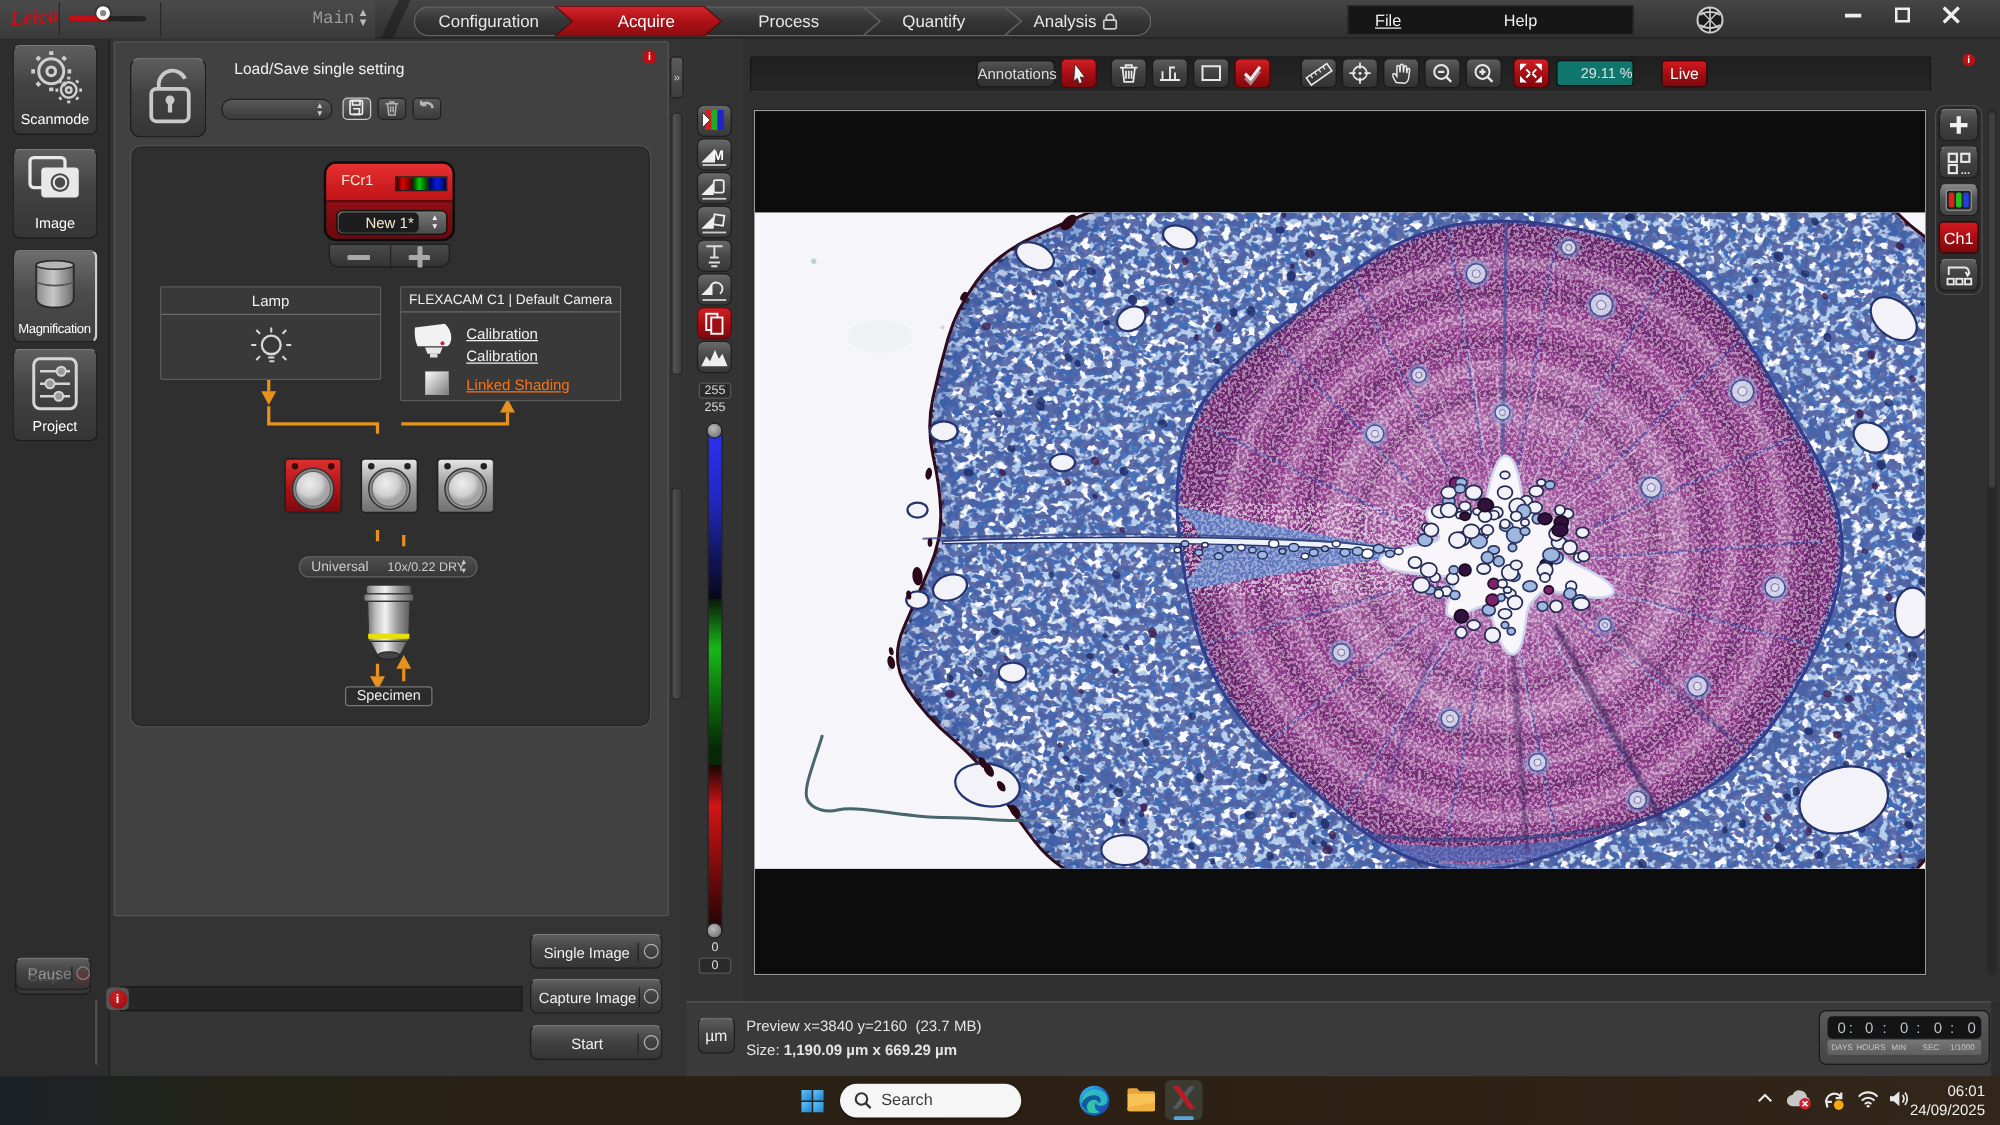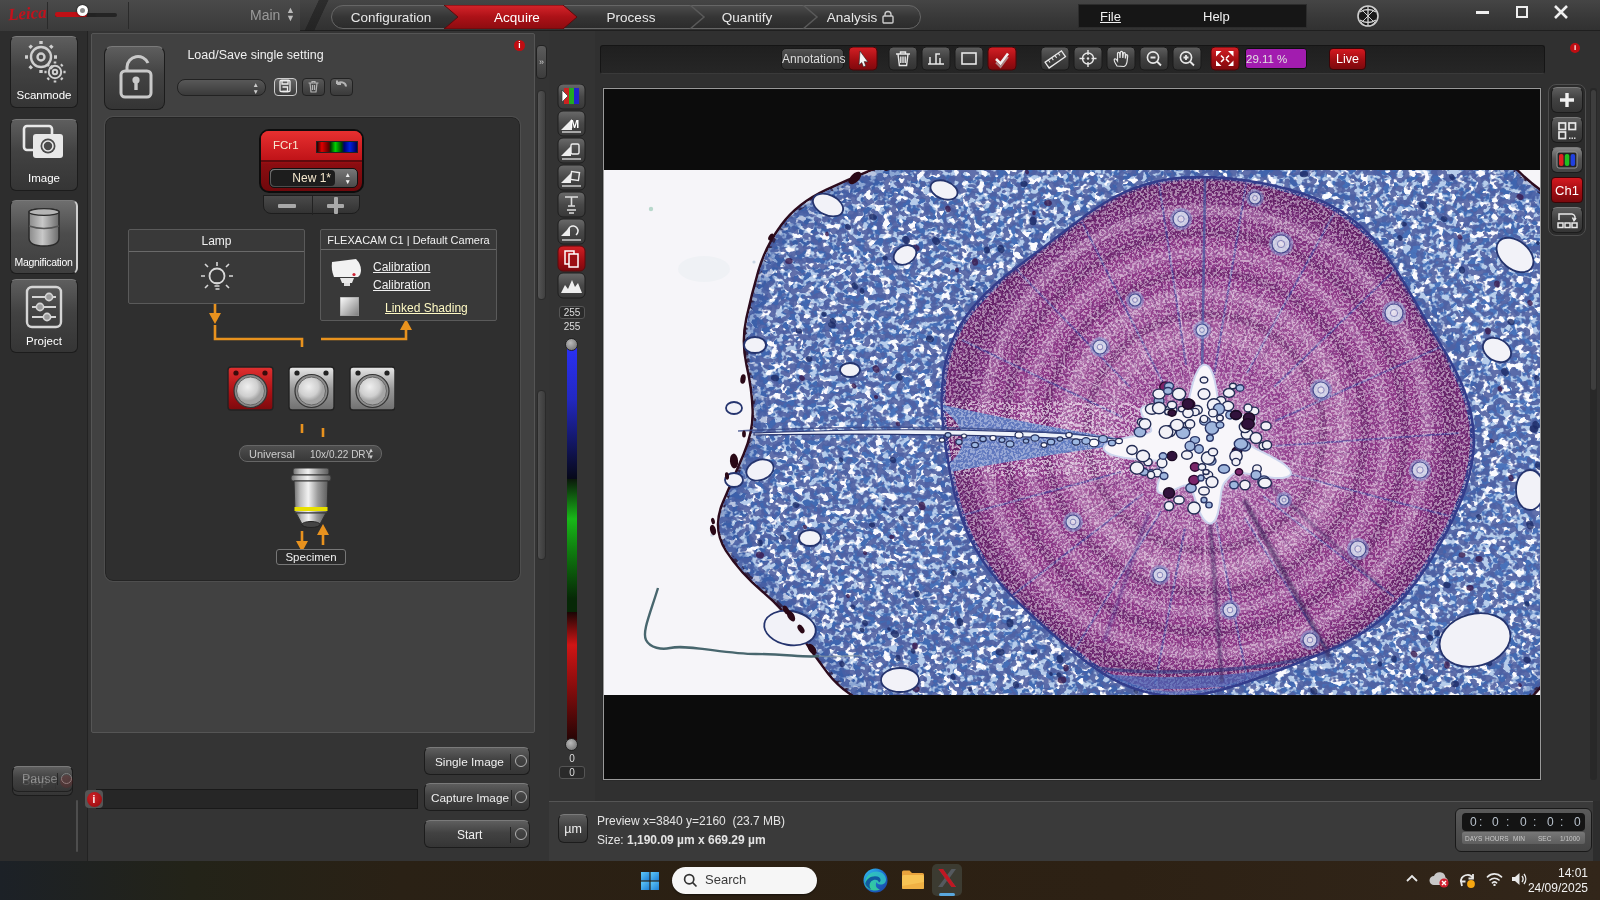--- a/index.html
+++ b/index.html
@@ -19,21 +19,21 @@
     <div class="abs" style="left:47px;top:2px;width:1px;height:27px;background:#2a2a2a;"></div>
     <div class="abs" style="left:128px;top:2px;width:1px;height:27px;background:#2a2a2a;"></div>
     <div class="abs" style="left:285px;top:0;width:60px;height:31px;background:linear-gradient(115deg,rgba(0,0,0,0) 45%,rgba(25,25,25,.55) 46%,rgba(25,25,25,.55) 58%,rgba(0,0,0,0) 59%);"></div>
     <div class="abs" style="left:8px;top:4px;font-family:'Liberation Serif',serif;font-style:italic;font-weight:bold;font-size:17px;color:#c4111c;transform:rotate(-4deg);">Leica</div>
 
     <div class="abs" style="left:55px;top:13px;width:60px;height:4px;background:#222;border-radius:2px;"></div>
     <div class="abs" style="left:55px;top:12px;width:32px;height:5px;background:#c01016;border-radius:2px;"></div>
     <div class="abs" style="left:77px;top:5px;width:11px;height:11px;border-radius:50%;background:#888;border:3.5px solid #fff;box-shadow:0 0 2px #000;"></div>
     <div class="abs" style="left:95px;top:13px;width:22px;height:4px;background:#242424;border-radius:2px;"></div>
 
-    <div class="abs" style="left:250px;top:7px;color:#9a9a9a;font-size:14px;">Main</div>
+    <div class="abs" style="left:250px;top:7px;color:#9a9a9a;font-size:14px;font-family:Liberation Mono, monospace;">Main</div>
     <div class="abs" style="left:286px;top:6px;color:#bbb;font-size:9px;line-height:8px;">▲<br>▼</div>
 
     <svg class="abs" style="left:331px;top:5px;" width="590" height="24" viewBox="0 0 590 24">
       <defs>
         <linearGradient id="tgrad" x1="0" y1="0" x2="0" y2="1">
           <stop offset="0" stop-color="#4c4c4c"></stop>
             <stop offset=".5" stop-color="#353535"></stop>
             <stop offset="1" stop-color="#2b2b2b"></stop>
         </linearGradient>
         <linearGradient id="tred" x1="0" y1="0" x2="0" y2="1">
@@ -245,21 +245,21 @@
       <div class="abs" style="left:52px;top:48px;color:#f0f0f0;font-size:12px;text-decoration:underline;">Calibration</div>
       <svg class="abs" width="19" height="19" viewBox="0 0 19 19" style="left:19px;top:67px;">
         <defs>
             <linearGradient id="shad" x1="0" y1="0" x2="1" y2="1">
               <stop offset="0" stop-color="#ffffff"></stop>
               <stop offset="1" stop-color="#7a7a7a"></stop>
             </linearGradient>
           </defs>
         <rect x="0" y="0" width="19" height="19" fill="url(#shad)" stroke="#999"></rect>
       </svg>
-      <div class="abs" style="left:64px;top:71px;color:#fef9c3;font-size:12px;text-decoration:underline;">Linked Shading</div>
+      <div class="abs" style="left:52px;top:71px;color:#f97316;font-size:12px;text-decoration:underline;">Linked Shading</div>
     </div>
 
     <svg class="abs" style="left:227px;top:364px;" width="168" height="48" viewBox="0 0 168 48">
       <defs>
         <linearGradient id="cubeg" x1="0" y1="0" x2="0" y2="1">
             <stop offset="0" stop-color="#e8e8e8"></stop>
             <stop offset=".5" stop-color="#9a9a9a"></stop>
             <stop offset="1" stop-color="#707070"></stop>
           </linearGradient>
         <linearGradient id="cuber" x1="0" y1="0" x2="0" y2="1">
@@ -504,21 +504,21 @@
         </g>
 
       <g transform="translate(362,0)">
           <rect x="0" y="0" width="28" height="23" rx="4" fill="url(#tbr)" stroke="#4a0608"></rect>
         <g fill="#fff">
             <path d="M5 4 L10.5 4 L5 9.5 Z M22.5 4 L22.5 9.5 L17 4 Z M5 19 L5 13.5 L10.5 19 Z M22.5 19 L17 19 L22.5 13.5 Z"></path>
         <path d="M10 8.5 L13 11.5 M18 8.5 L15 11.5 M10 15 L13 12 M18 15 L15 12" stroke="#fff" stroke-width="1.6"></path>
           </g>
         </g>
     </svg>
-    <div class="abs" style="left:1245px;top:48px;width:62px;height:21px;background:#a21caf;border:1px solid #0f0f0f;border-radius:3px;color:#e0e0e0;font-size:11.5px;text-align:left;line-height:20px;">29.11 %</div>
+    <div class="abs" style="left:1245px;top:48px;width:62px;height:21px;background:#0f766e;border:1px solid #0f0f0f;border-radius:3px;color:#e0e0e0;font-size:11.5px;text-align:right;line-height:20px;">29.11 %</div>
     <div class="abs redbtn" style="left:1329px;top:48px;width:37px;height:22px;color:#fff;font-size:12.5px;text-align:center;line-height:21px;">Live</div>
     <div class="abs" style="left:1570px;top:43px;width:10px;height:10px;border-radius:50%;background:#c00d12;color:#fff;font-size:8px;font-weight:bold;text-align:center;line-height:10px;">i</div>
 
     <div class="abs" style="left:603px;top:88px;width:938px;height:692px;background:#0d0d0d;border:1px solid #9a9a9a;outline:1px solid #2a2a2a;"></div>
     <div class="abs" style="left:604px;top:89px;width:936px;height:81px;background:#0c0c0c;"></div>
     <div class="abs" style="left:604px;top:695px;width:936px;height:84px;background:#0c0c0c;"></div>
     <div class="abs" id="photo" style="left:604px;top:170px;width:936px;height:525px;background:#f7f6fa;overflow:hidden;"><svg width="936" height="525" viewBox="0 0 936 525">
 <defs>
   <clipPath id="cpBlob">
               <path d="M1112.0 286.3 Q1107.2 310.6 1094.2 333.2 Q1081.2 355.9 1065.8 376.8 Q1050.4 397.8 1029.1 415.5 Q1007.7 433.3 988.0 450.5 Q968.4 467.6 955.2 489.2 Q942.0 510.8 922.8 530.3 Q903.6 549.7 873.5 559.0 Q843.5 568.4 814.0 576.8 Q784.5 585.2 757.9 601.0 Q731.3 616.8 700.0 627.1 Q668.7 637.4 634.9 632.2 Q601.0 626.9 569.9 616.9 Q538.8 606.8 509.1 599.9 Q479.4 593.0 450.9 584.9 Q422.3 576.7 393.8 568.3 Q365.3 559.8 332.9 553.8 Q300.5 547.7 271.1 535.9 Q241.7 524.1 225.2 502.9 Q208.7 481.6 194.9 460.2 Q181.1 438.9 159.2 420.5 Q137.3 402.1 123.1 380.2 Q109.0 358.2 120.2 332.6 Q131.3 307.1 140.9 284.6 Q150.5 262.0 149.9 240.3 Q149.2 218.6 143.8 195.1 Q138.5 171.6 143.6 148.5 Q148.7 125.3 155.6 101.3 Q162.5 77.3 178.3 55.8 Q194.1 34.2 223.0 20.8 Q251.9 7.3 280.7 -3.9 Q309.5 -15.1 332.5 -31.7 Q355.5 -48.2 383.2 -60.4 Q411.0 -72.6 444.9 -71.7 Q478.7 -70.9 510.0 -69.7 Q541.4 -68.5 571.2 -76.8 Q601.0 -85.1 633.6 -92.1 Q666.2 -99.1 699.1 -96.9 Q732.0 -94.7 763.9 -87.9 Q795.8 -81.1 824.6 -68.9 Q853.3 -56.8 874.0 -37.0 Q894.6 -17.2 913.2 1.7 Q931.8 20.7 957.4 34.4 Q983.0 48.2 1004.6 65.5 Q1026.3 82.9 1032.6 106.3 Q1039.0 129.7 1045.3 151.8 Q1051.7 173.9 1070.5 194.5 Q1089.3 215.1 1103.0 238.6 Q1116.8 262.0 1112.0 286.3 Z"></path>
@@ -1251,17 +1251,17 @@
         <path d="M1.5 4.8 A10 10 0 0 1 15.5 4.8"></path>
         <path d="M4 8 A6.6 6.6 0 0 1 13 8"></path>
         <path d="M6.4 10.8 A3.4 3.4 0 0 1 10.6 10.8"></path>
       </g>
       <circle cx="8.5" cy="13" r="1.2" fill="#e8e8e8"></circle>
     </svg>
     <svg class="abs" style="left:1511px;top:872px;" width="18" height="14" viewBox="0 0 18 14">
       <path d="M1 5 H4 L8.5 1 V13 L4 9 H1 Z" fill="#e8e8e8"></path>
       <path d="M11 4 A5 5 0 0 1 11 10 M13 2 A8 8 0 0 1 13 12" fill="none" stroke="#e8e8e8" stroke-width="1.4"></path>
     </svg>
-    <div class="abs" style="left:1536px;top:866px;width:52px;text-align:right;color:#f2f2f2;font-size:12px;">14:01</div>
+    <div class="abs" style="left:1536px;top:866px;width:52px;text-align:right;color:#f2f2f2;font-size:12px;">06:01</div>
     <div class="abs" style="left:1508px;top:881px;width:80px;text-align:right;color:#f2f2f2;font-size:12px;">24/09/2025</div>
   </div>
 
 </div>
 
 </body></html>

